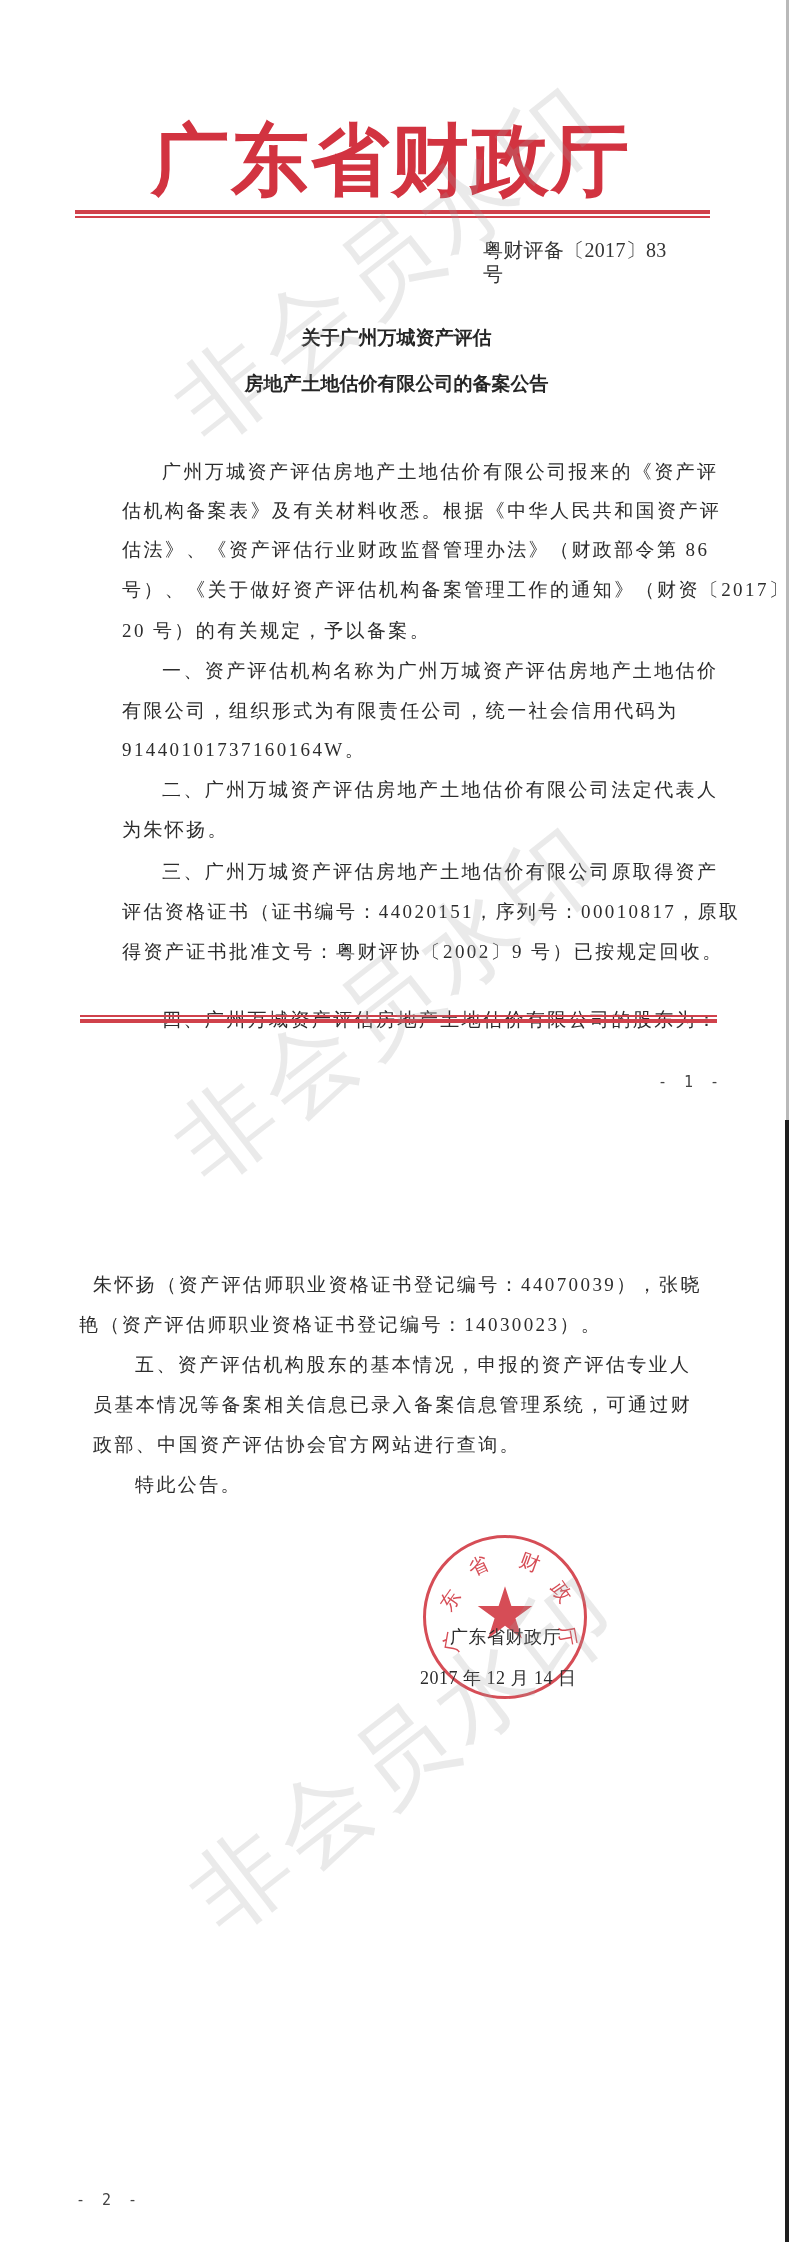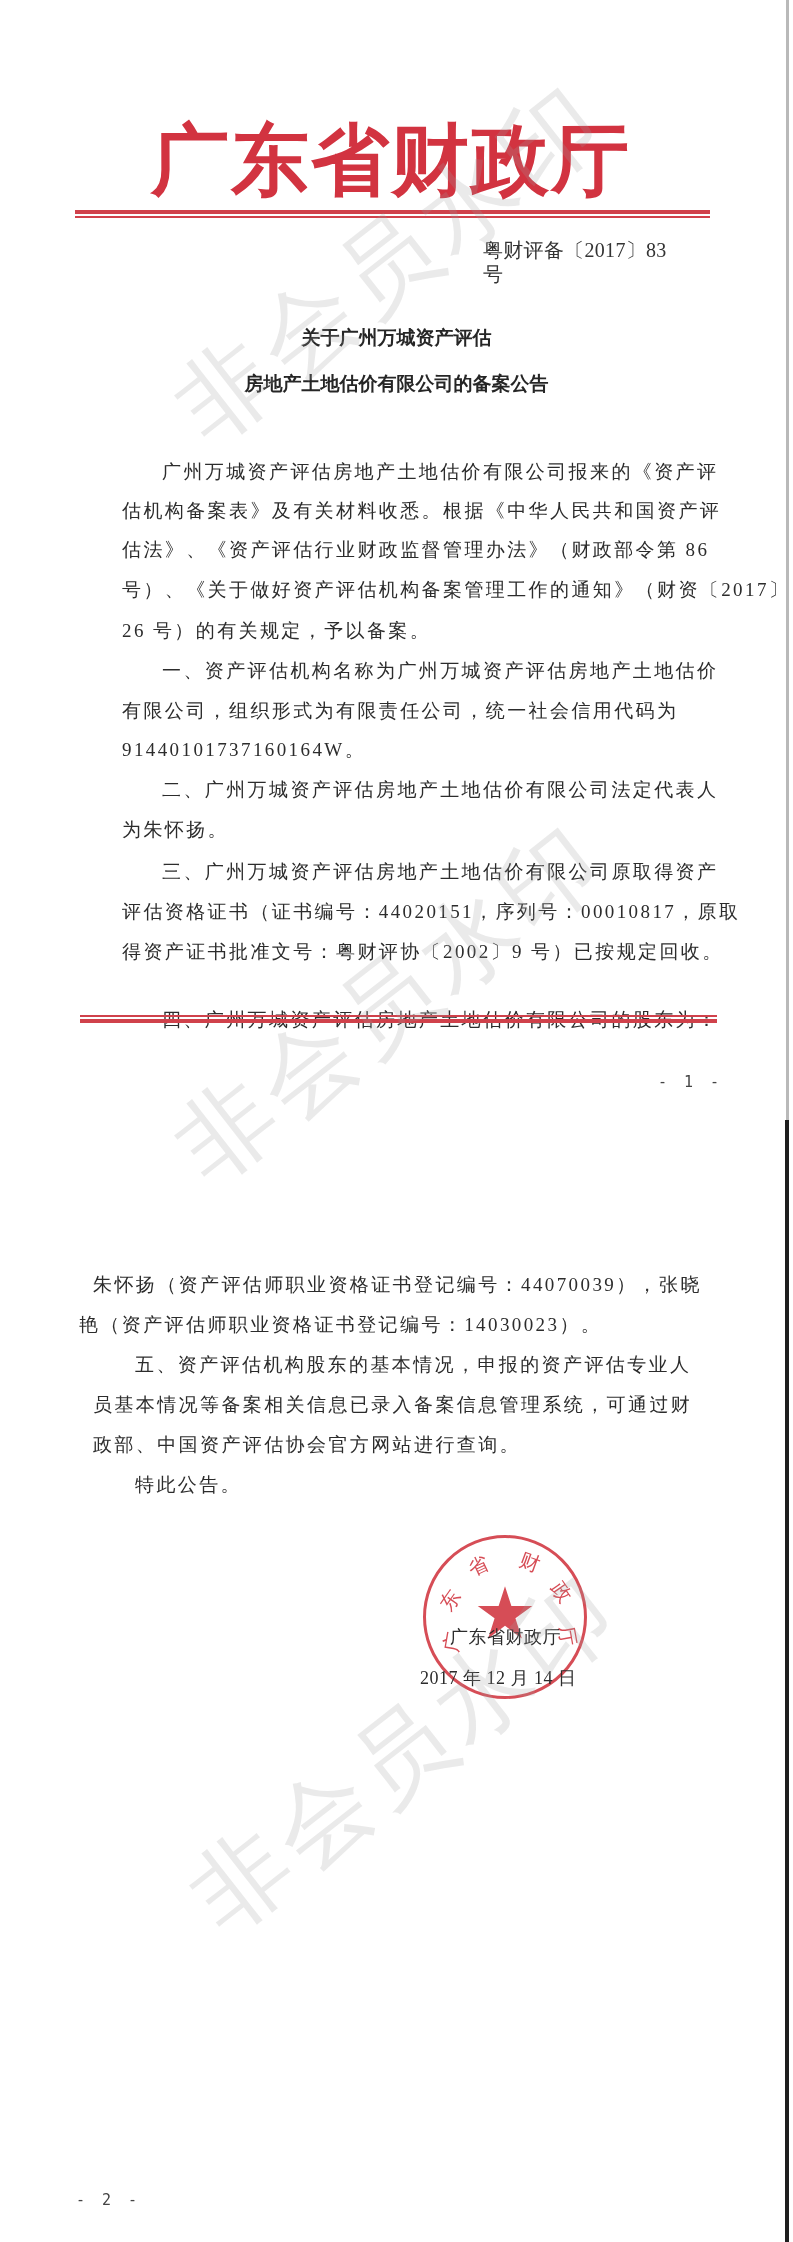--- a/index.html
+++ b/index.html
@@ -108,21 +108,21 @@
 
   <div class="docno">粤财评备〔2017〕83号</div>
 
   <div class="title" style="top:320px;">关于广州万城资产评估</div>
   <div class="title" style="top:366px;">房地产土地估价有限公司的备案公告</div>
 
   <div class="line" style="left:162px; top:457px;">广州万城资产评估房地产土地估价有限公司报来的《资产评</div>
   <div class="line" style="left:122px; top:496px;">估机构备案表》及有关材料收悉。根据《中华人民共和国资产评</div>
   <div class="line" style="left:122px; top:535px;">估法》、《资产评估行业财政监督管理办法》（财政部令第 86</div>
   <div class="line" style="left:122px; top:558px;margin-top:17px;">号）、《关于做好资产评估机构备案管理工作的通知》（财资〔2017〕</div>
-  <div class="line" style="left:122px; top:616px;">26 号）的有关规定，予以备案。</div>
+  <div class="line" style="left:122px; top:616px;">20 号）的有关规定，予以备案。</div>
   <div class="line" style="left:122px; top:696px;">有限公司，组织形式为有限责任公司，统一社会信用代码为</div>
   <div class="line" style="left:162px; top:656px;">一、资产评估机构名称为广州万城资产评估房地产土地估价</div>
   <div class="line" style="left:122px; top:735px;">91440101737160164W。</div>
   <div class="line" style="left:162px; top:775px;">二、广州万城资产评估房地产土地估价有限公司法定代表人</div>
   <div class="line" style="left:122px; top:815px;text-align:right;">为朱怀扬。</div>
   <div class="line" style="left:162px; top:857px;">三、广州万城资产评估房地产土地估价有限公司原取得资产</div>
   <div class="line" style="left:122px; top:897px;">评估资格证书（证书编号：44020151，序列号：00010817，原取</div>
   <div class="line" style="left:122px; top:937px;">得资产证书批准文号：粤财评协〔2002〕9 号）已按规定回收。</div>
   <div class="line" style="left:162px; top:1005px;">四、广州万城资产评估房地产土地估价有限公司的股东为：</div>
 

